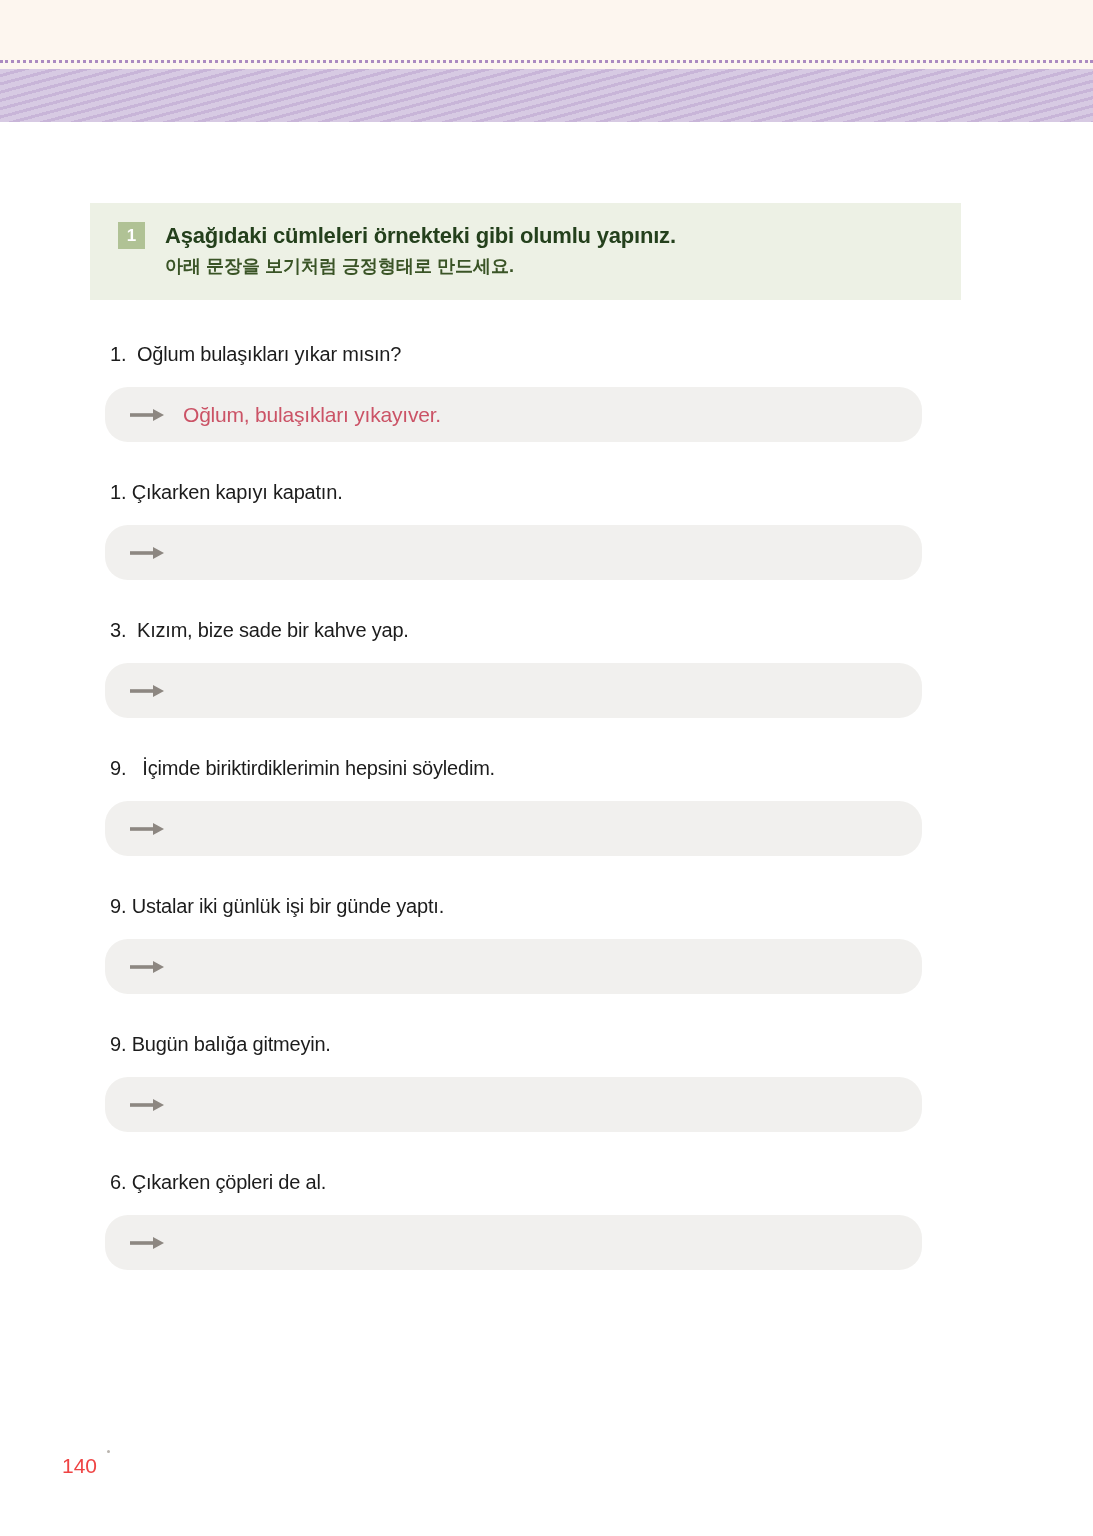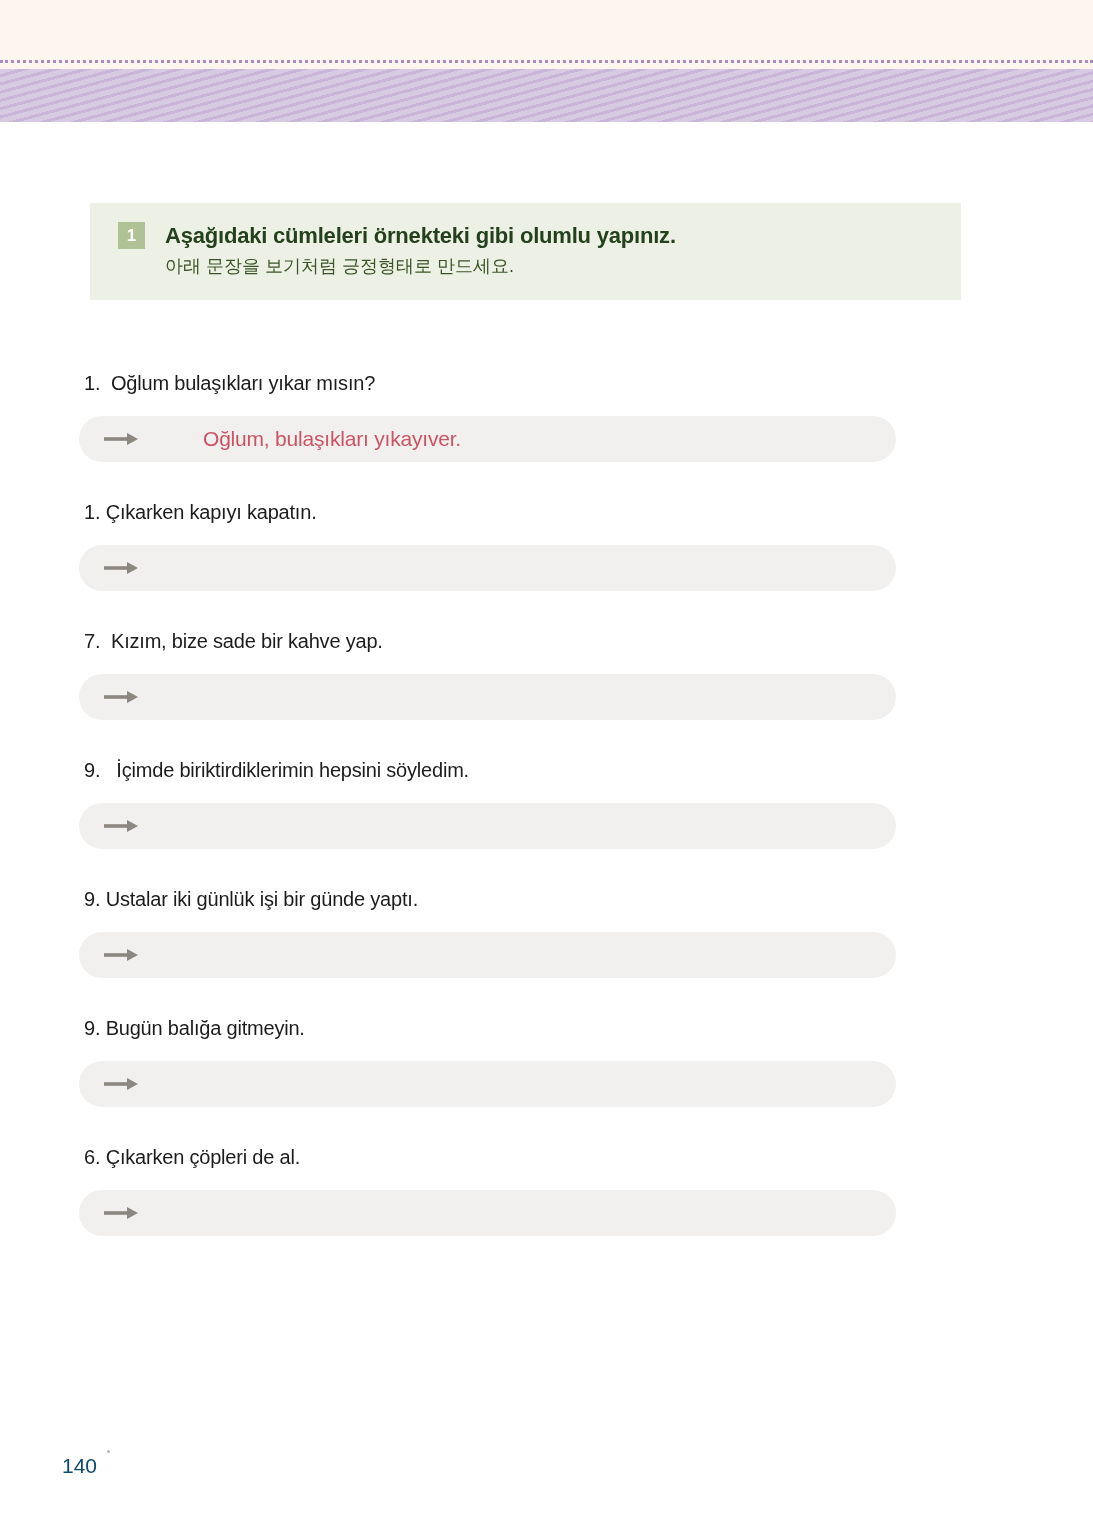--- a/index.html
+++ b/index.html
@@ -61,64 +61,64 @@
     line-height: 28px;
     font-weight: bold;
     color: #24401c;
     letter-spacing: -0.2px;
   }
   .instr-sub {
     margin: 4px 0 0 0;
     font-size: 18px;
     line-height: 24px;
     color: #3a5426;
+    font-weight: bold;
   }
 
   
   .exercise-list {
-    margin-top: 71px;
-    padding-left: 79px;
+    margin-top: 42px;
+    padding-left: 105px;
   }
   .item { margin-bottom: 38px; }
   .q {
     margin: 0 0 21px 5px;
     font-size: 20px;
     line-height: 24px;
     color: #1c1c1c;
     white-space: pre-wrap;
     letter-spacing: -0.2px;
   }
   .answer-box {
     width: 817px;
-    height: 46px;
+    height: 55px;
     box-sizing: border-box;
     background: #f1f0ee;
     border-radius: 23px;
     display: flex;
     align-items: center;
     padding-left: 24px;
-    gap: 46px;
   }
   .arrow { flex: none; display: flex; align-items: center; }
   .answer-text {
     margin-left: 18px;
     font-size: 21px;
     color: #cb5366;
     letter-spacing: -0.2px;
   }
 
   
   .footer {
     position: absolute;
     left: 62px;
     bottom: 58px;
     display: flex;
     align-items: flex-start;
     font-size: 21px;
-    color: #0c4a6e;
+    color: #ef4444;
   }
   .footer-dot {
     width: 3px;
     height: 3px;
     border-radius: 50%;
     background: #b9b4ae;
     margin-left: 10px;
     transform: translateY(-4px);
   }
 </style>
@@ -161,21 +161,21 @@
         <svg width="36" height="14" viewBox="0 0 36 14">
             <line x1="1" y1="7" x2="25" y2="7" stroke="#8d8781" stroke-width="3.6"></line>
             <polygon points="24,1 35,7 24,13" fill="#8d8781"></polygon>
           </svg>
       </span>
       <span class="answer-text"></span>
     </div>
   </div>
 
   <div class="item">
-    <p class="q">7.  Kızım, bize sade bir kahve yap.</p>
+    <p class="q">3.  Kızım, bize sade bir kahve yap.</p>
     <div class="answer-box">
       <span class="arrow">
         <svg width="36" height="14" viewBox="0 0 36 14">
             <line x1="1" y1="7" x2="25" y2="7" stroke="#8d8781" stroke-width="3.6"></line>
             <polygon points="24,1 35,7 24,13" fill="#8d8781"></polygon>
           </svg>
       </span>
       <span class="answer-text"></span>
     </div>
   </div>

